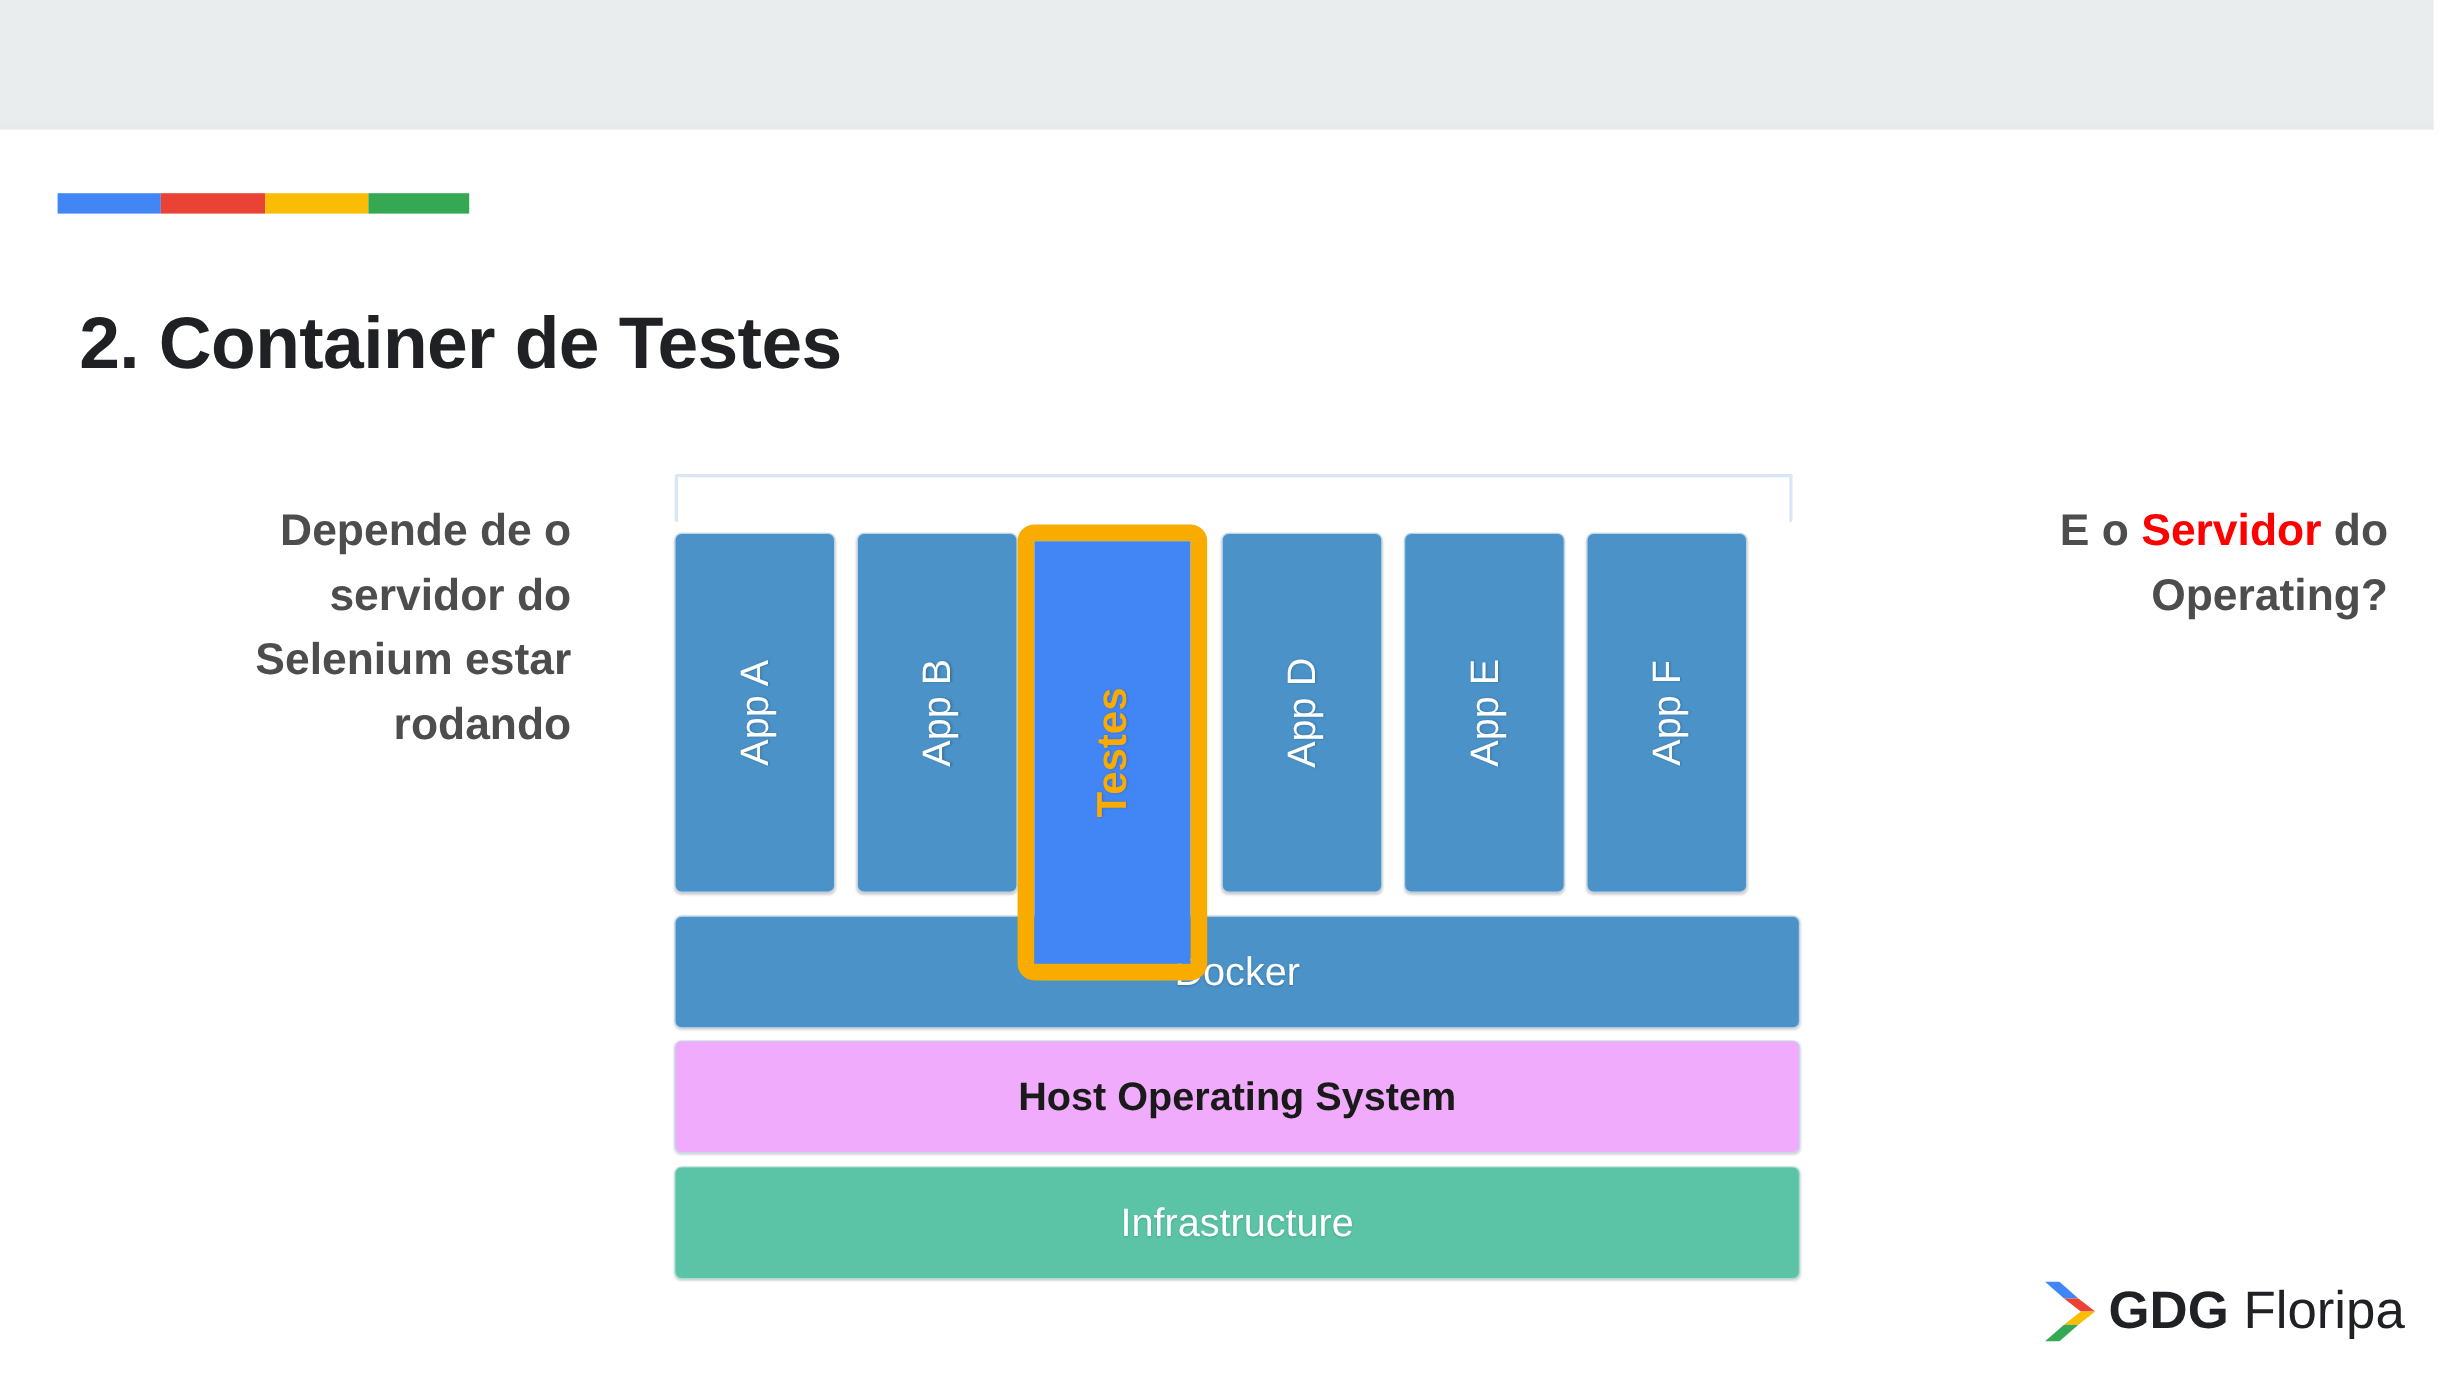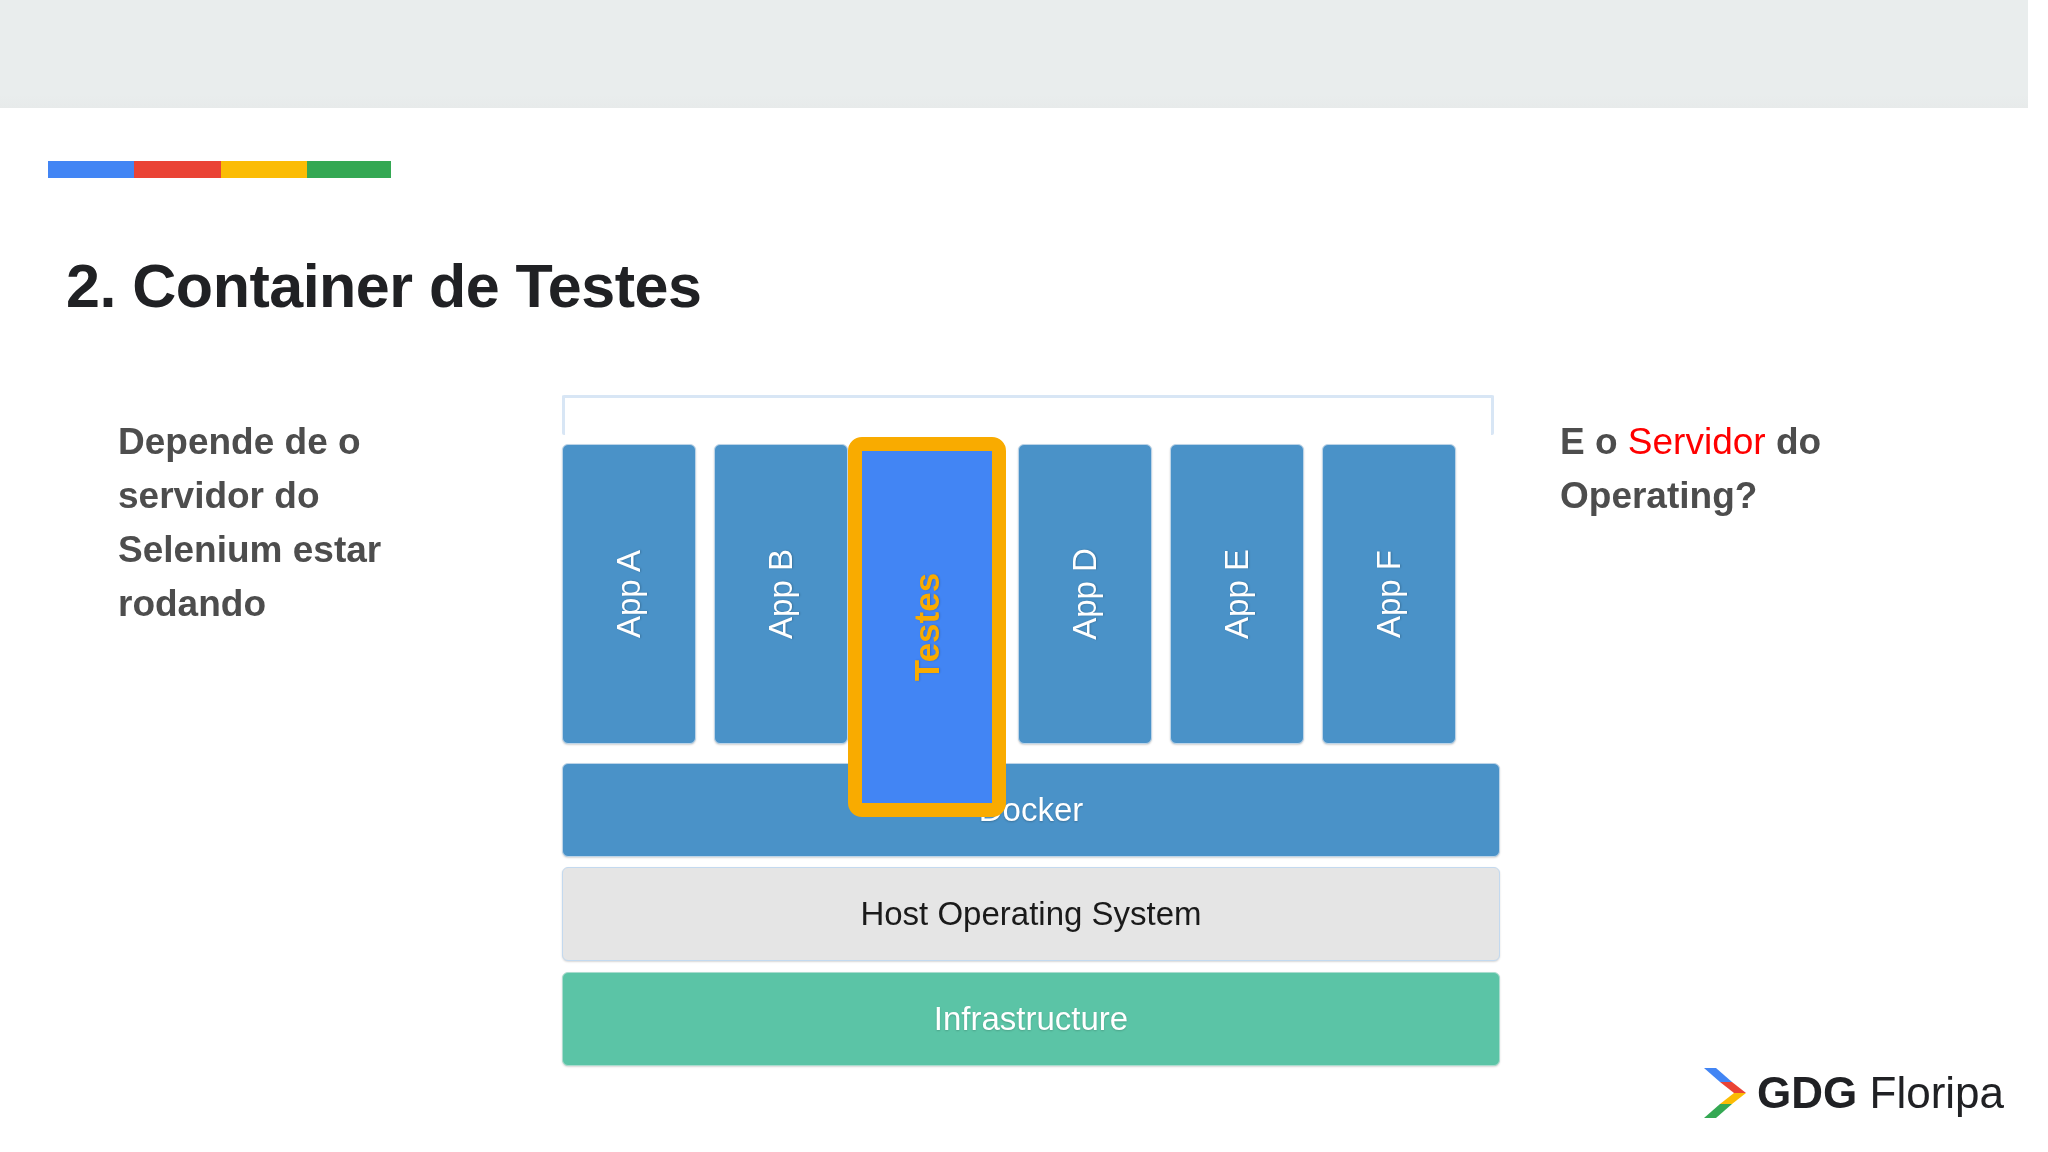--- a/index.html
+++ b/index.html
@@ -54,37 +54,37 @@
     font-weight: 700;
     color: #202124;
     letter-spacing: -0.5px;
     line-height: 1.1;
     white-space: nowrap;
   }
 
   
   .side-text {
     position: absolute;
-    text-align: left;
+    text-align: right;
     color: #4d4d4d;
     font-weight: 700;
     font-size: 37px;
     line-height: 1.46;
   }
   .side-text.left {
     left: 118px;
     top: 415px;
     width: 358px;
   }
   .side-text.right {
     left: 1560px;
     top: 415px;
     width: 430px;
   }
-  .side-text .hl { color: #FF0000; font-weight: 400; margin-top: 37px; }
+  .side-text .hl { color: #FF0000; font-weight: 700; margin-top: 37px; }
 
   
   .diagram {
     position: absolute;
     left: 562px;
     top: 392px;
     width: 938px;
     height: 707px;
   }
 
@@ -179,24 +179,24 @@
     top: 371px;
     height: 94px;
     background: #4a92c8;
     border: 1px solid #bcd4e8;
     color: #ffffff;
     text-shadow: 0 1px 2px rgba(0,0,0,0.22);
   }
   .layer-hostos {
     top: 475px;
     height: 94px;
-    background: #e5e5e5;
+    background: #f0abfc;
     border: 1px solid #c3d9ef;
     color: #1a1a1a;
-    font-weight: 400;
+    font-weight: 700;
   }
   .layer-infra {
     top: 580px;
     height: 94px;
     background: #5bc4a6;
     border: 1px solid #a9dcce;
     color: #ffffff;
     text-shadow: 0 1px 2px rgba(0,0,0,0.18);
   }
 

